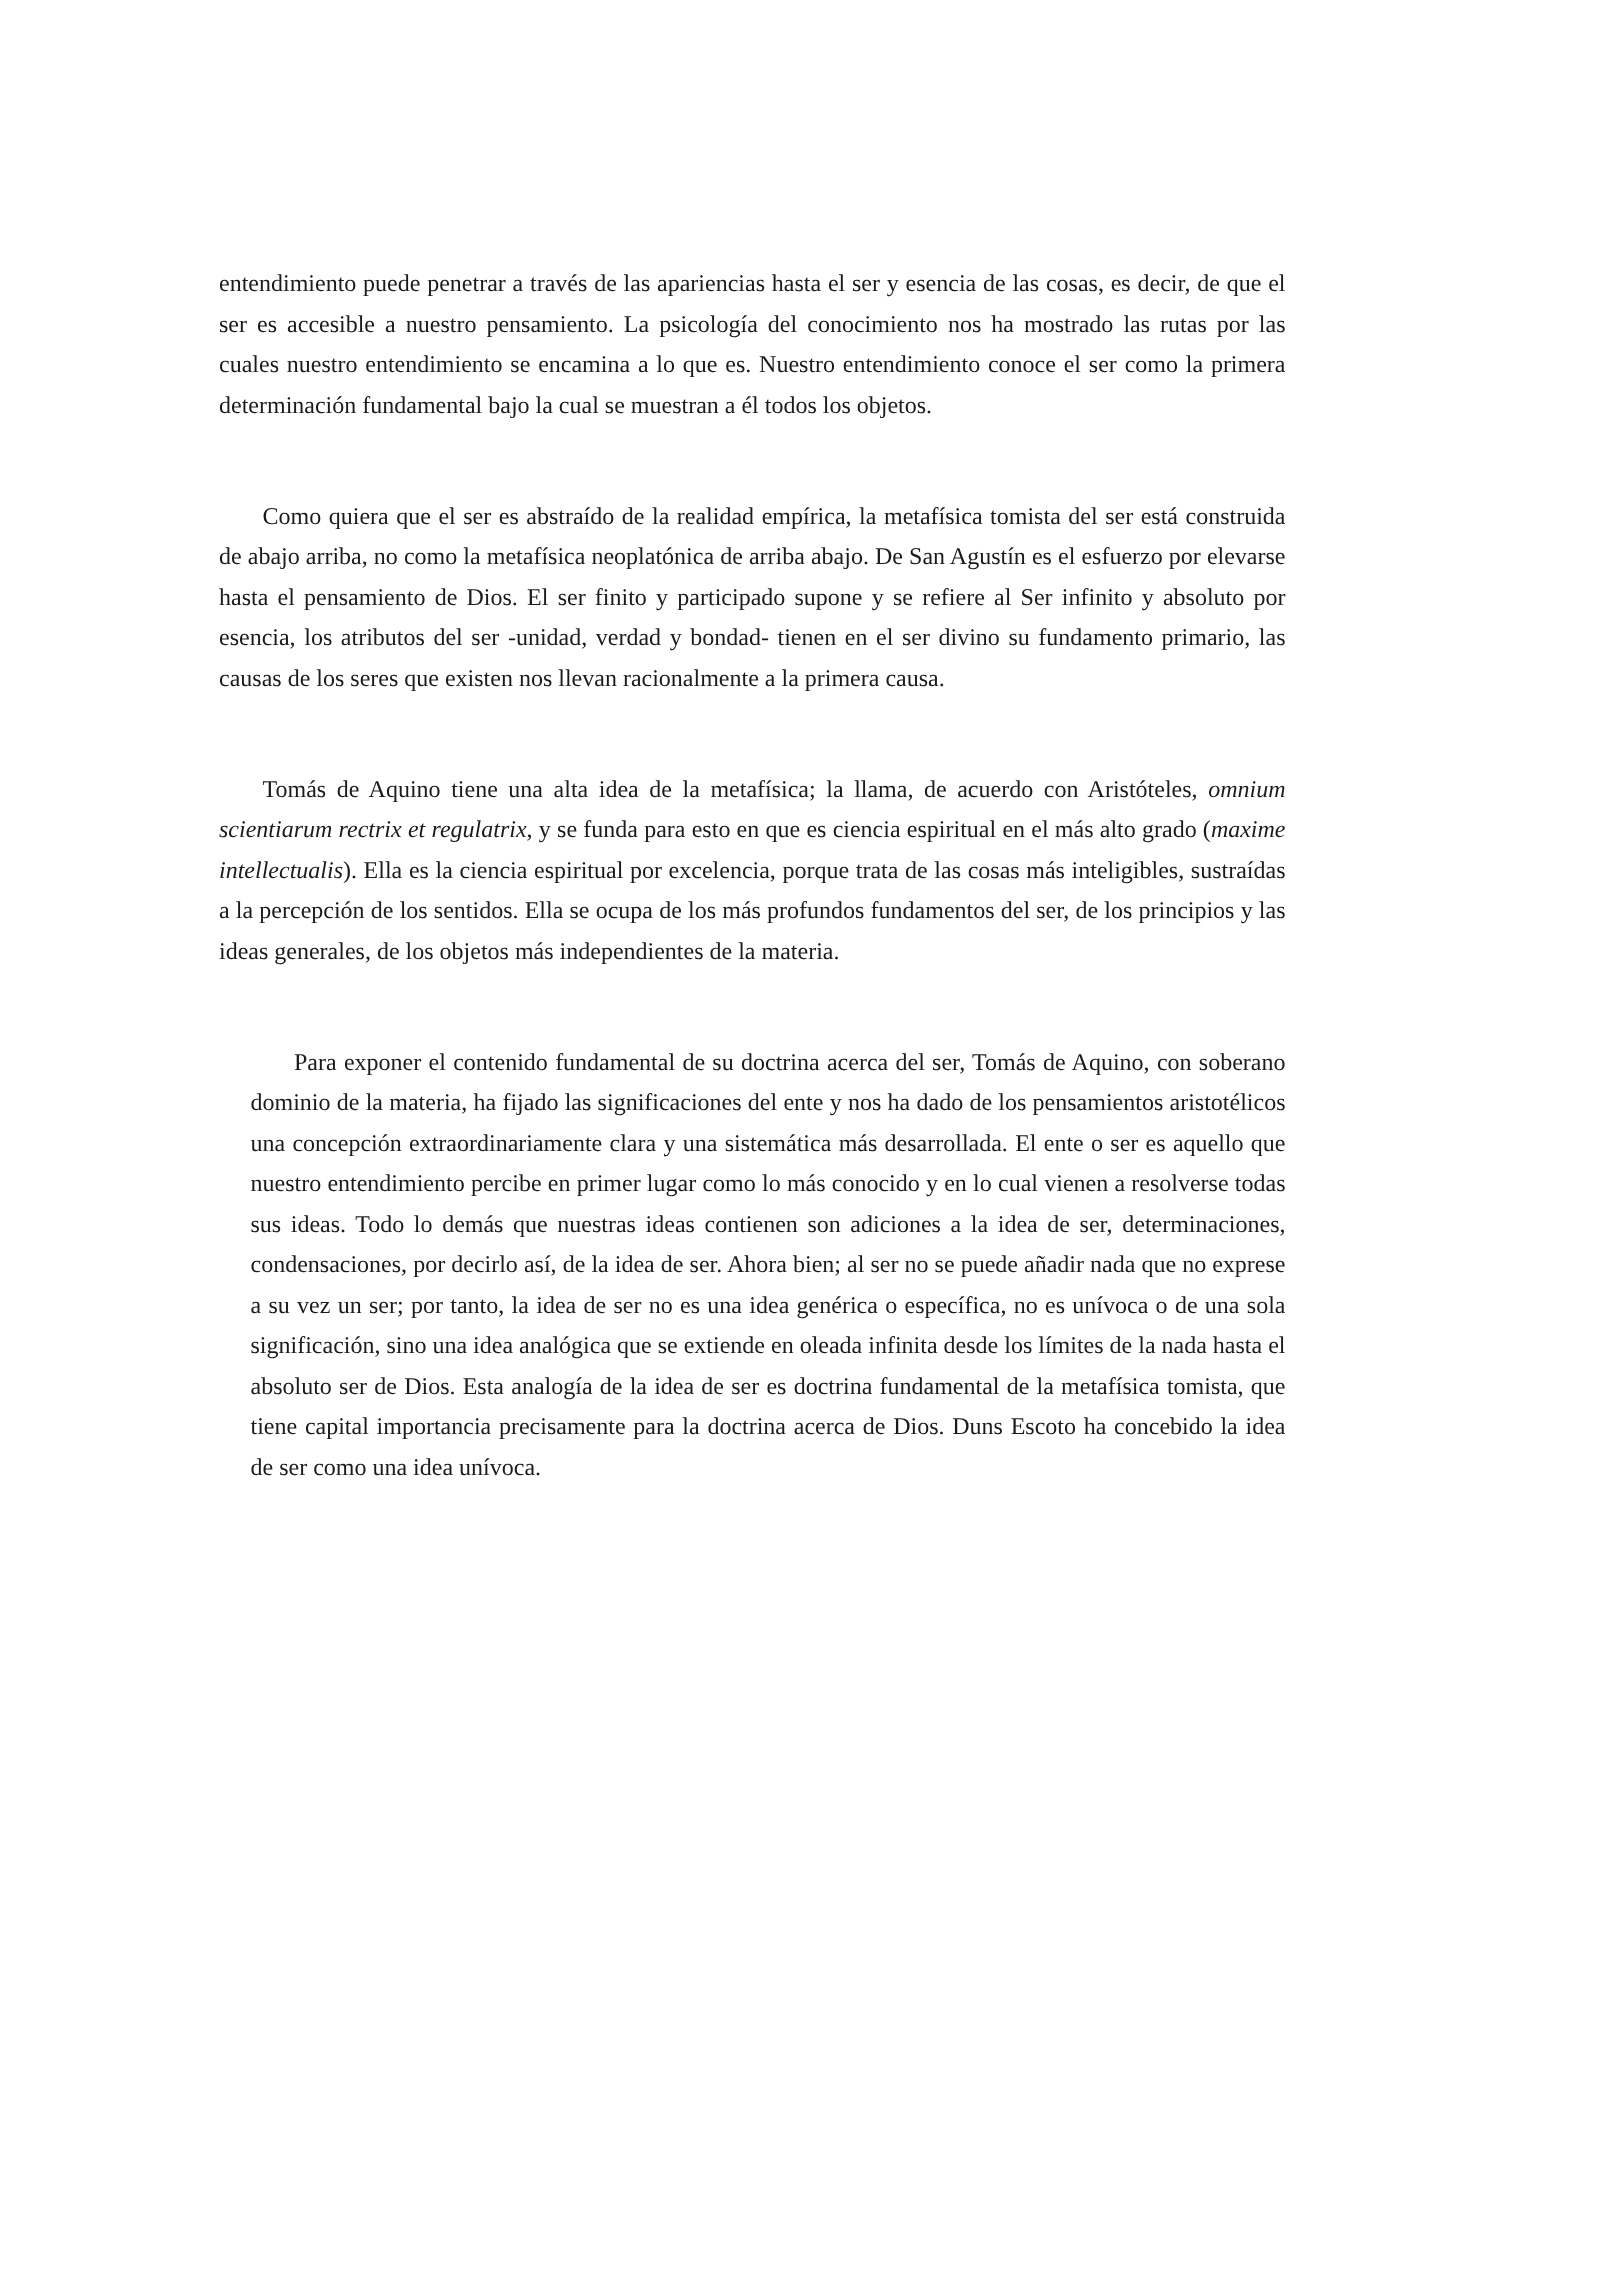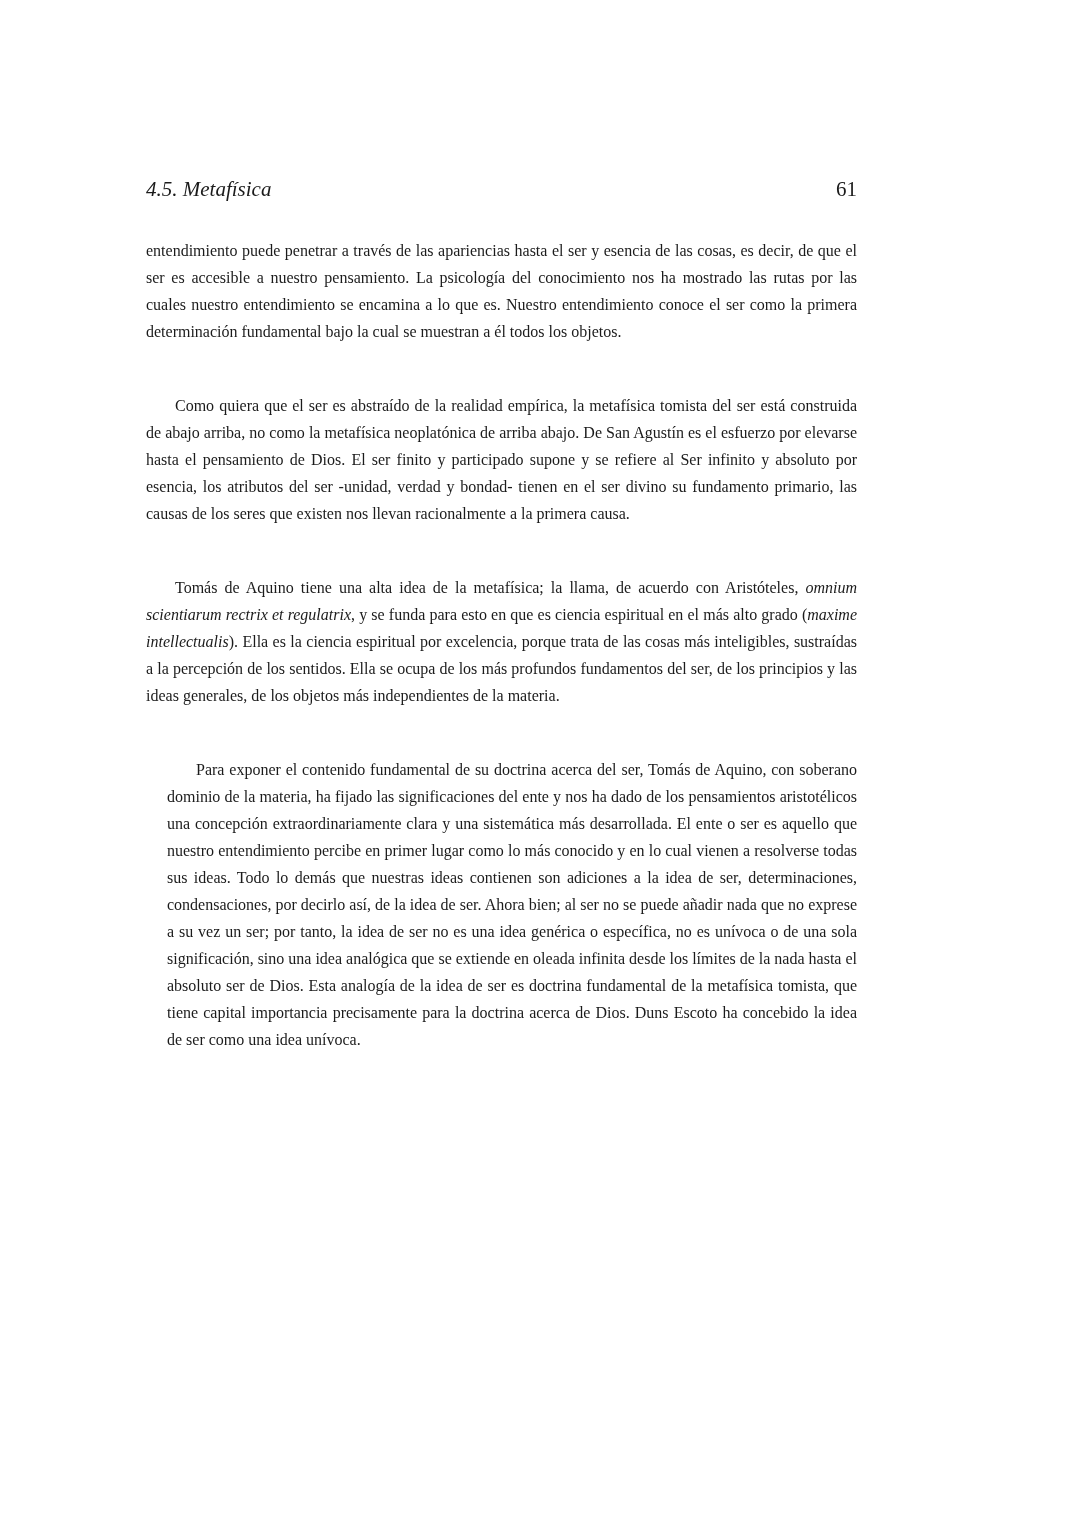--- a/index.html
+++ b/index.html
@@ -51,23 +51,19 @@
     margin-left: 21px;
   }
   .body-text em {
     font-style: italic;
   }
 </style>
 </head>
 <body>
 
 <div class="page">
-  <div class="header">
-    <span class="running-head">4.5. Metafísica</span>
-    <span class="page-number">61</span>
-  </div>
   <div class="body-text">
       <p class=""><span>entendimiento puede penetrar a través de las apariencias hasta el ser y esencia de las cosas, es decir, de que el ser es accesible a nuestro pensamiento. La psicología del conocimiento nos ha mostrado las rutas por las cuales nuestro entendimiento se encamina a lo que es. Nuestro entendimiento conoce el ser como la primera determinación fundamental bajo la cual se muestran a él todos los objetos.</span></p>
       <p class="indent"><span>Como quiera que el ser es abstraído de la realidad empírica, la metafísica tomista del ser está construida de abajo arriba, no como la metafísica neoplatónica de arriba abajo. De San Agustín es el esfuerzo por elevarse hasta el pensamiento de Dios. El ser finito y participado supone y se refiere al Ser infinito y absoluto por esencia, los atributos del ser -unidad, verdad y bondad- tienen en el ser divino su fundamento primario, las causas de los seres que existen nos llevan racionalmente a la primera causa.</span></p>
       <p class="indent"><span>Tomás de Aquino tiene una alta idea de la metafísica; la llama, de acuerdo con Aristóteles, </span><em>omnium scientiarum rectrix et regulatrix</em><span>, y se funda para esto en que es ciencia espiritual en el más alto grado (</span><em>maxime intellectualis</em><span>). Ella es la ciencia espiritual por excelencia, porque trata de las cosas más inteligibles, sustraídas a la percepción de los sentidos. Ella se ocupa de los más profundos fundamentos del ser, de los principios y las ideas generales, de los objetos más independientes de la materia.</span></p>
       <p class="indent"><span>Para exponer el contenido fundamental de su doctrina acerca del ser, Tomás de Aquino, con soberano dominio de la materia, ha fijado las significaciones del ente y nos ha dado de los pensamientos aristotélicos una concepción extraordinariamente clara y una sistemática más desarrollada. El ente o ser es aquello que nuestro entendimiento percibe en primer lugar como lo más conocido y en lo cual vienen a resolverse todas sus ideas. Todo lo demás que nuestras ideas contienen son adiciones a la idea de ser, determinaciones, condensaciones, por decirlo así, de la idea de ser. Ahora bien; al ser no se puede añadir nada que no exprese a su vez un ser; por tanto, la idea de ser no es una idea genérica o específica, no es unívoca o de una sola significación, sino una idea analógica que se extiende en oleada infinita desde los límites de la nada hasta el absoluto ser de Dios. Esta analogía de la idea de ser es doctrina fundamental de la metafísica tomista, que tiene capital importancia precisamente para la doctrina acerca de Dios. Duns Escoto ha concebido la idea de ser como una idea unívoca.</span></p>
     </div>
 </div>
 
 </body></html>

